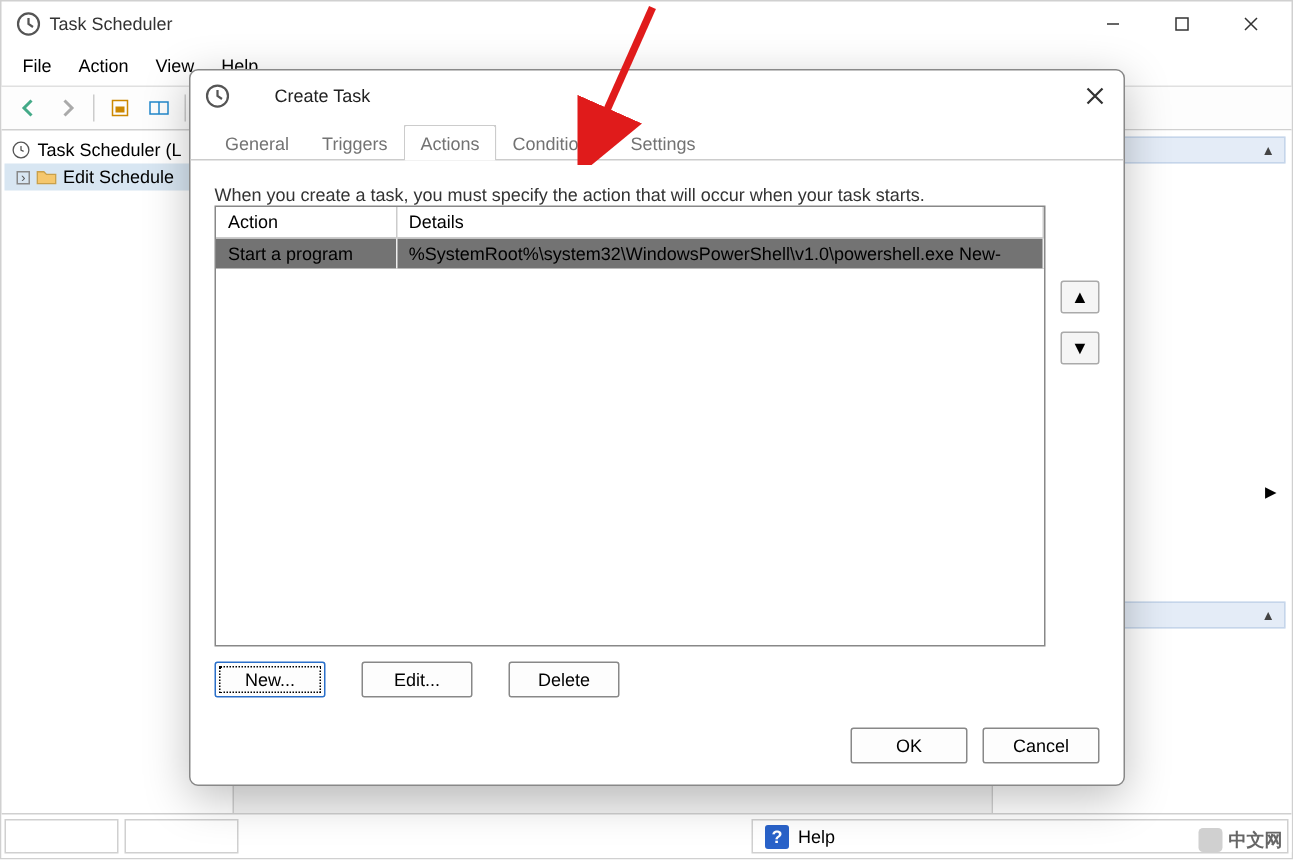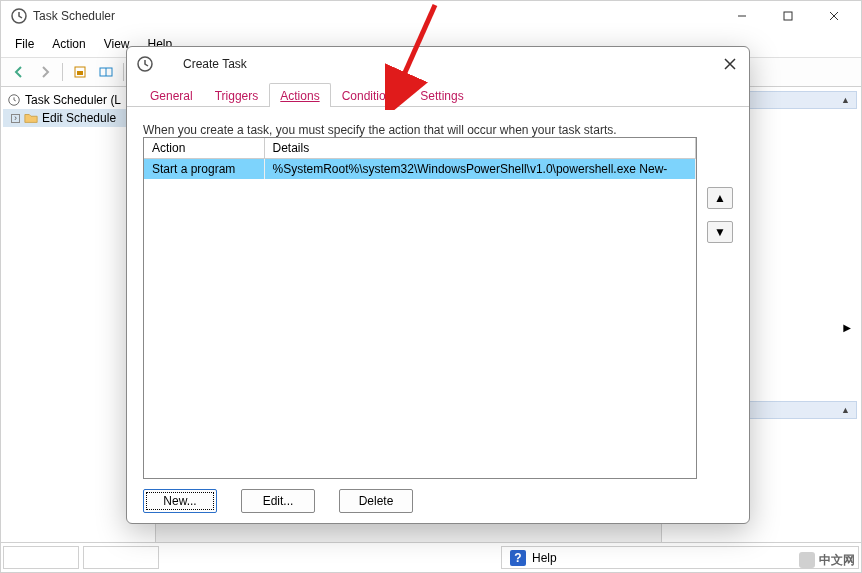--- a/index.html
+++ b/index.html
@@ -42,31 +42,31 @@
     .watermark { position: absolute; right: 6px; bottom: 3px; display: flex; align-items: flex-start; gap: 4px; color: #666; font-weight: 600; }
     .wm-ico { width: 16px; height: 16px; background: #d0d0d0; border-radius: 3px; }
 
     
     .dialog { position: absolute; left: 126px; top: 46px; width: 624px; height: 478px; background: #fff; border: 1px solid #888; border-radius: 6px; box-shadow: 0 8px 30px rgba(0,0,0,0.25); display: flex; flex-direction: column; }
     .dlg-titlebar { display: flex; align-items: center; padding: 8px 10px; gap: 24px; }
     .dlg-titlebar .title { flex: 1; color: #222; }
     .dlg-close { width: 18px; height: 18px; display: flex; align-items: center; justify-content: center; }
 
     .tabbar { display: flex; padding: 0 12px; border-bottom: 1px solid #ccc; margin-top: 2px; }
-    .tab { padding: 5px 10px 4px; color: #be185d; border: 1px solid transparent; border-bottom: none; margin-bottom: -1px; text-align: right; }
-    .tab.active { border-color: #ccc; background: #fff; border-radius: 2px 2px 0 0; text-decoration: underline; }
+    .tab { padding: 5px 10px 4px; color: #737373; border: 1px solid transparent; border-bottom: none; margin-bottom: -1px; text-align: right; }
+    .tab.active { border-color: #ccc; background: #fff; border-radius: 2px 2px 0 0; }
 
     .dlg-body { flex: 1; padding: 16px 16px 10px; display: flex; flex-direction: column; }
     .instr { color: #333; margin-bottom: 0; }
     .table-area { display: flex; gap: 10px; flex: 1; }
     .table-wrap { flex: 1; border: 1px solid #888; overflow: auto; }
     table { border-collapse: collapse; width: 100%; }
     th { text-align: left; font-weight: 400; padding: 3px 8px; border-right: 1px solid #ccc; border-bottom: 1px solid #ccc; background: #fff; }
     td { padding: 3px 8px; border-right: 1px solid #eee; white-space: nowrap; }
-    tbody tr.sel td { background: #7dd3fc; }
+    tbody tr.sel td { background: #737373; }
     th:first-child, td:first-child { width: 120px; }
 
     .reorder { display: flex; flex-direction: column; gap: 12px; padding-top: 50px; }
     .reorder button { width: 26px; height: 22px; border: 1px solid #aaa; background: #f5f5f5; border-radius: 2px; }
 
     .row-btns { display: flex; gap: 24px; margin-top: 10px; }
     .btn { min-width: 74px; padding: 4px 14px; border: 1px solid #888; background: #fdfdfd; border-radius: 2px; text-align: center; }
     .btn.focus { outline: 1px dotted #000; outline-offset: -4px; border-color: #2a6fc9; }
 
     .dlg-footer { display: flex; justify-content: flex-end; gap: 10px; padding: 10px 16px 14px; }
@@ -235,20 +235,24 @@
       </div>
     </div>
 
     <div class="row-btns">
       <div class="btn focus">New...</div>
       <div class="btn">Edit...</div>
       <div class="btn">Delete</div>
     </div>
   </div>
 
+  <div class="dlg-footer">
+    <div class="btn">OK</div>
+    <div class="btn">Cancel</div>
+  </div>
 </div>
 
 <svg class="arrow" width="60" height="110">
   <defs>
       <marker id="ah" markerWidth="10" markerHeight="10" refX="5" refY="5" orient="auto">
         <path d="M0 0L10 5L0 10z" fill="#e01b1b"></path>
       </marker>
     </defs>
   <line x1="50" y1="5" x2="10" y2="95" stroke="#e01b1b" stroke-width="5" marker-end="url(#ah)"></line>
 </svg>

